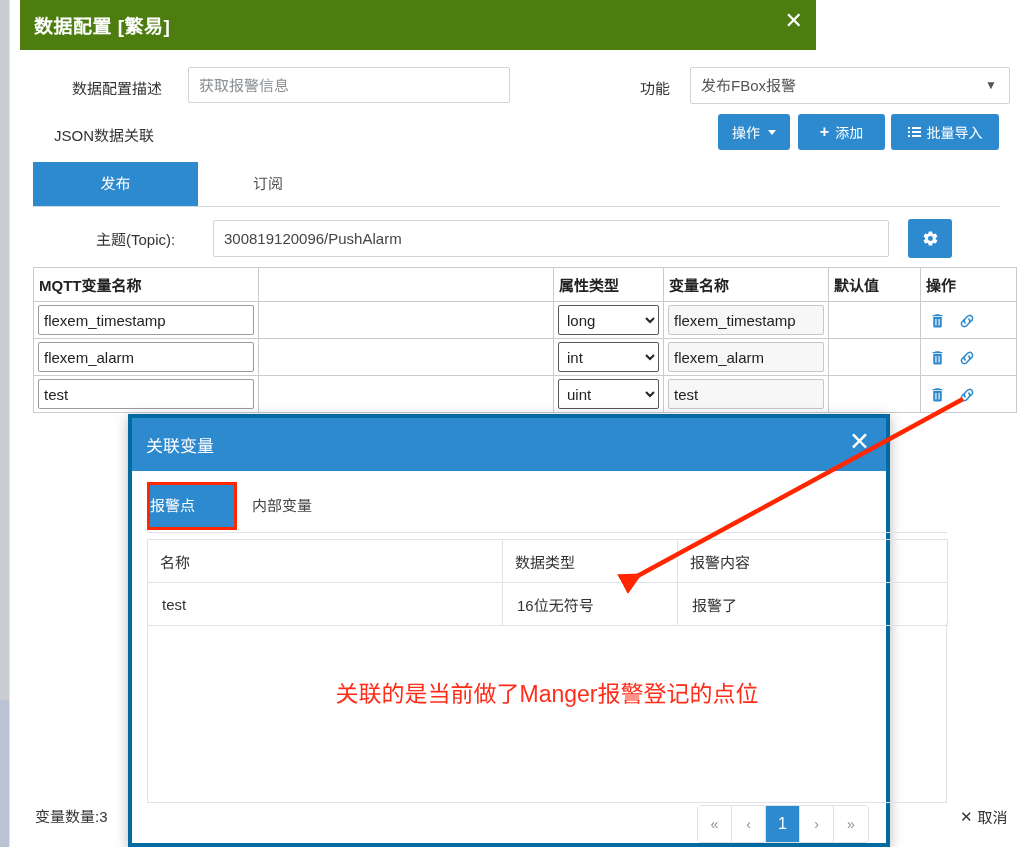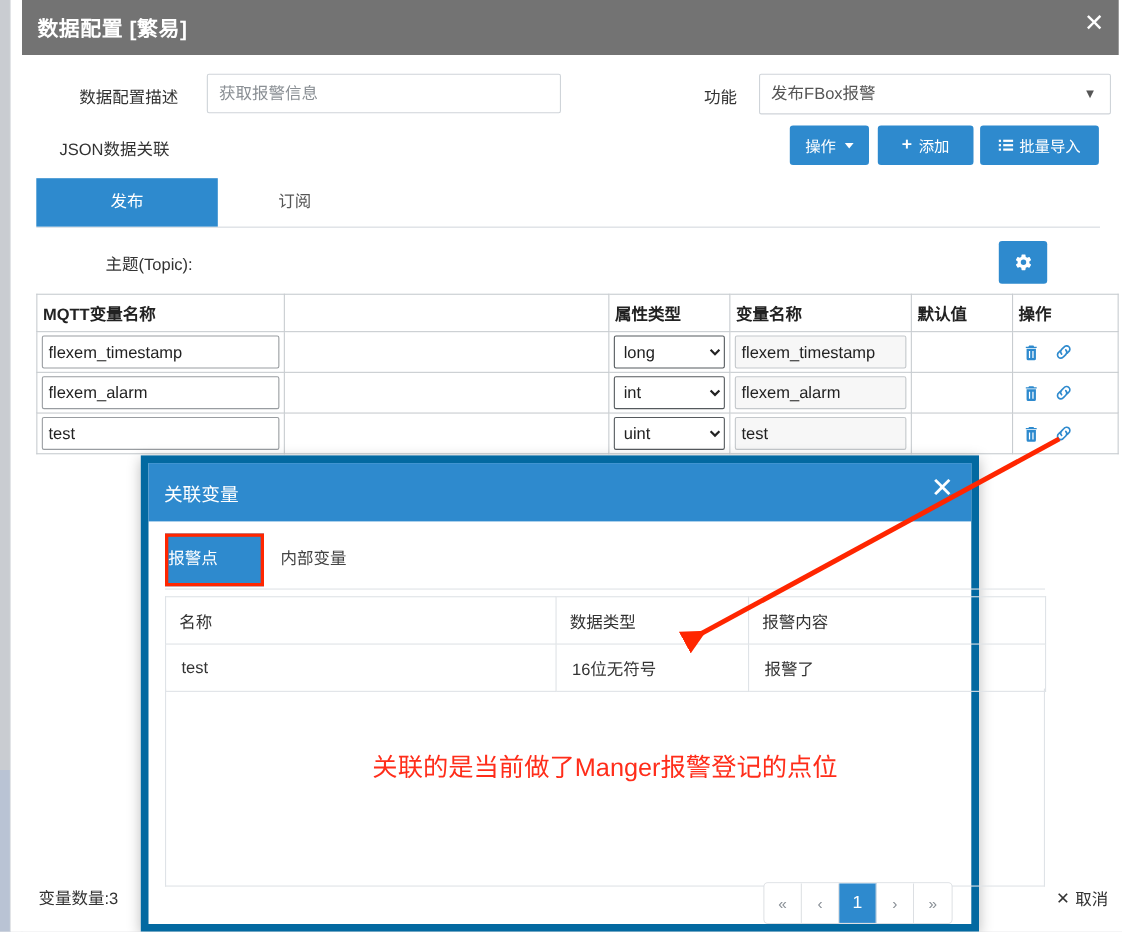--- a/index.html
+++ b/index.html
@@ -75,23 +75,23 @@
     top: 0;
     width: 1010px;
     height: 847px;
     background: #ffffff;
     box-shadow: 0 0 0 1px #e2e4e7;
   }
   #main-titlebar {
     position: absolute;
     left: 10px;
     top: 0;
-    width: 997px;
+    width: 796px;
     height: 50px;
-    background: #737373;
+    background: #4d7c0f;
     color: #ffffff;
   }
   #main-titlebar .title {
     position: absolute;
     left: 14px;
     top: 11px;
     font-size: 19px;
     font-weight: bold;
     letter-spacing: .5px;
     white-space: nowrap;
@@ -357,21 +357,21 @@
   }
 
   
   #link-modal {
     position: absolute;
     left: 128px;
     top: 414px;
     width: 762px;
     height: 433px;
     background: #ffffff;
-    border: 7px solid #0369a1;
+    border: 4px solid #0369a1;
     box-shadow: 0 3px 12px rgba(0,0,0,.28);
     box-sizing: border-box;
   }
   #modal-titlebar {
     position: absolute;
     left: 0; top: 0;
     width: 100%;
     height: 53px;
     background: #2e8ace;
   }
@@ -533,20 +533,21 @@
       </span>
     <span>批量导入</span>
   </button>
 
   <div id="tabs-bar">
     <div class="mtab idle" id="tab-sub">订阅</div>
     <div class="mtab active" id="tab-pub">发布</div>
   </div>
 
   <div class="lbl" id="lbl-topic">主题(Topic):</div>
+  <input id="input-topic" type="text" value="300819120096/PushAlarm" style="">
   <button id="btn-gear">
     <svg class="gear-svg" viewBox="0 0 24 24">
       <path fill="#ffffff" d="M19.4 13c.04-.32.06-.66.06-1s-.02-.68-.07-1l2.11-1.63a.5.5 0 0 0 .12-.64l-2-3.46a.5.5 0 0 0-.6-.22l-2.49 1a7.3 7.3 0 0 0-1.73-1l-.38-2.65A.49.49 0 0 0 13.93 2h-4a.49.49 0 0 0-.49.42l-.38 2.65c-.62.25-1.2.59-1.73 1l-2.49-1a.5.5 0 0 0-.6.22l-2 3.46a.5.5 0 0 0 .12.64L4.47 11c-.05.32-.08.66-.08 1s.03.68.08 1l-2.11 1.63a.5.5 0 0 0-.12.64l2 3.46c.12.22.38.3.6.22l2.49-1c.53.41 1.11.75 1.73 1l.38 2.65c.04.24.25.42.49.42h4c.24 0 .45-.18.49-.42l.38-2.65c.62-.25 1.2-.59 1.73-1l2.49 1c.22.08.48 0 .6-.22l2-3.46a.5.5 0 0 0-.12-.64L19.4 13zm-7.47 2.5A3.5 3.5 0 1 1 15.43 12a3.5 3.5 0 0 1-3.5 3.5z"></path>
     </svg>
   </button>
 
   <table id="main-table">
     <colgroup>
       <col style="width:225px">
         <col style="width:295px">

